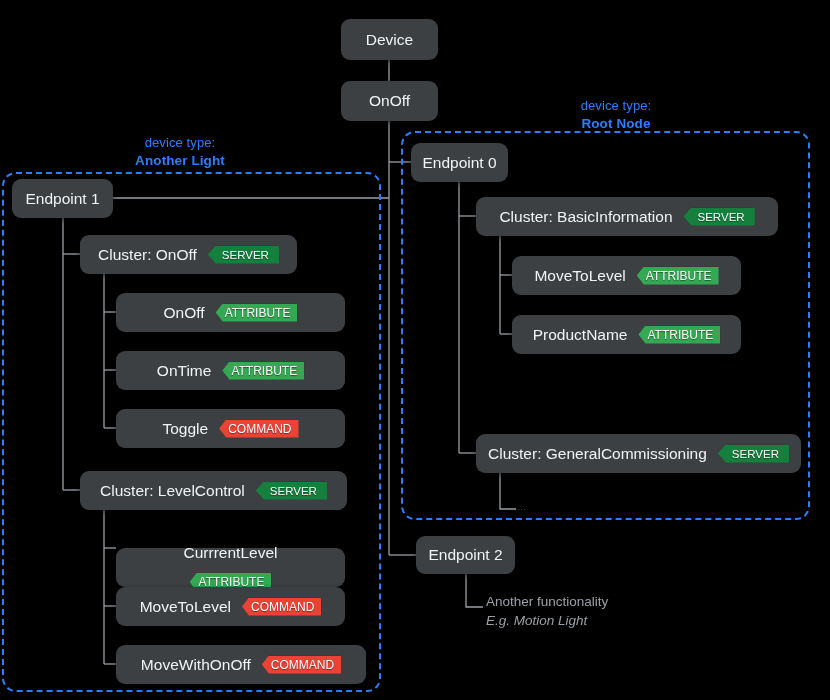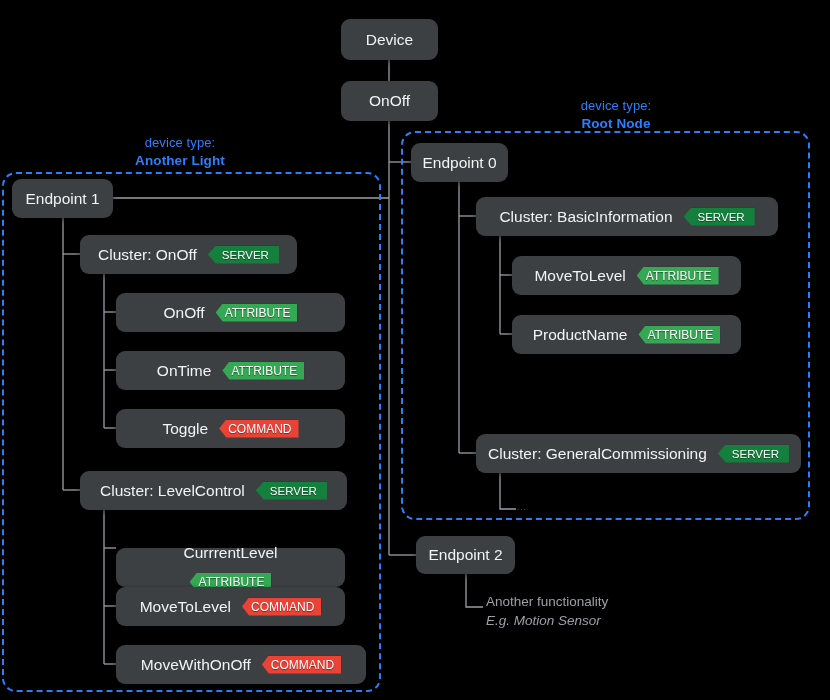--- a/index.html
+++ b/index.html
@@ -249,16 +249,16 @@
 
   <div class="node badged" style="left:512px; top:315px; width:229px; height:39px;">
     <span class="label">ProductName</span>
     <span class="badge attribute">ATTRIBUTE</span>
   </div>
 
   <div class="ellipsis-note" style="left:517px; top:503px;">...</div>
 
   <div class="note" style="left:486px; top:592px;">
     <span>Another functionality</span>
-    <span class="note-em">E.g. Motion Sensor</span>
+    <span class="note-em">E.g. Motion Light</span>
   </div>
 
 </div>
 
 </body></html>

